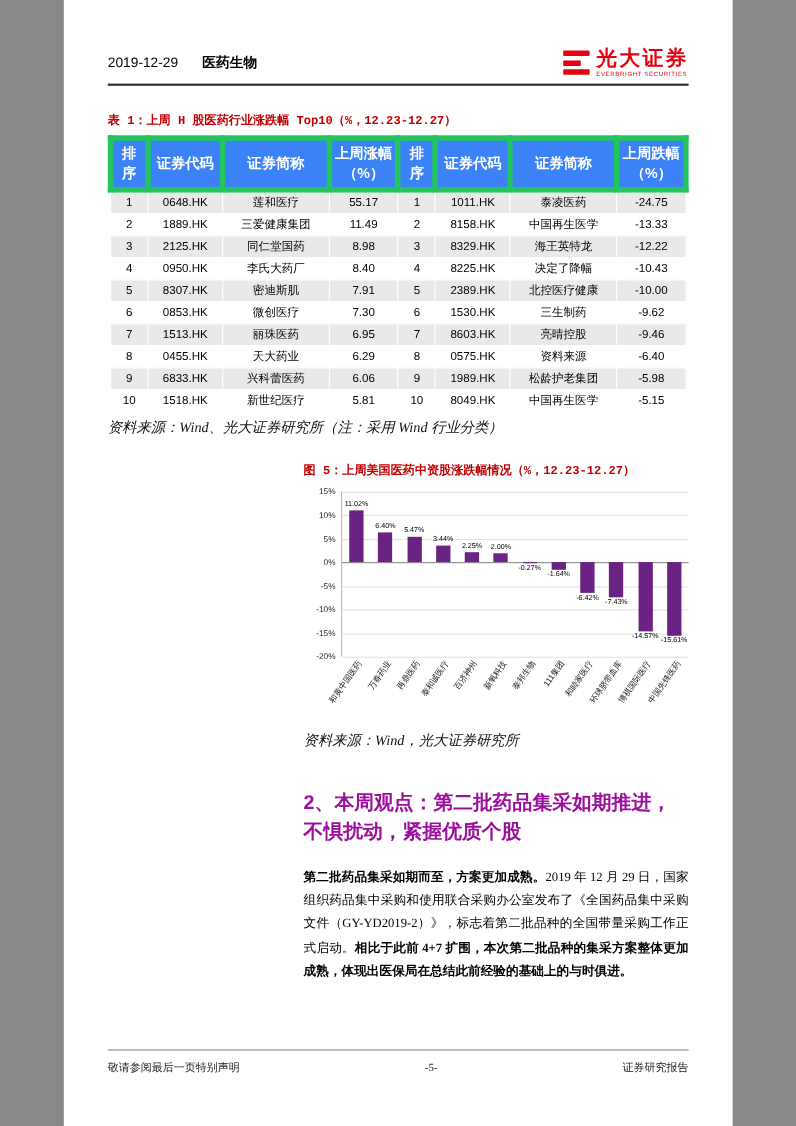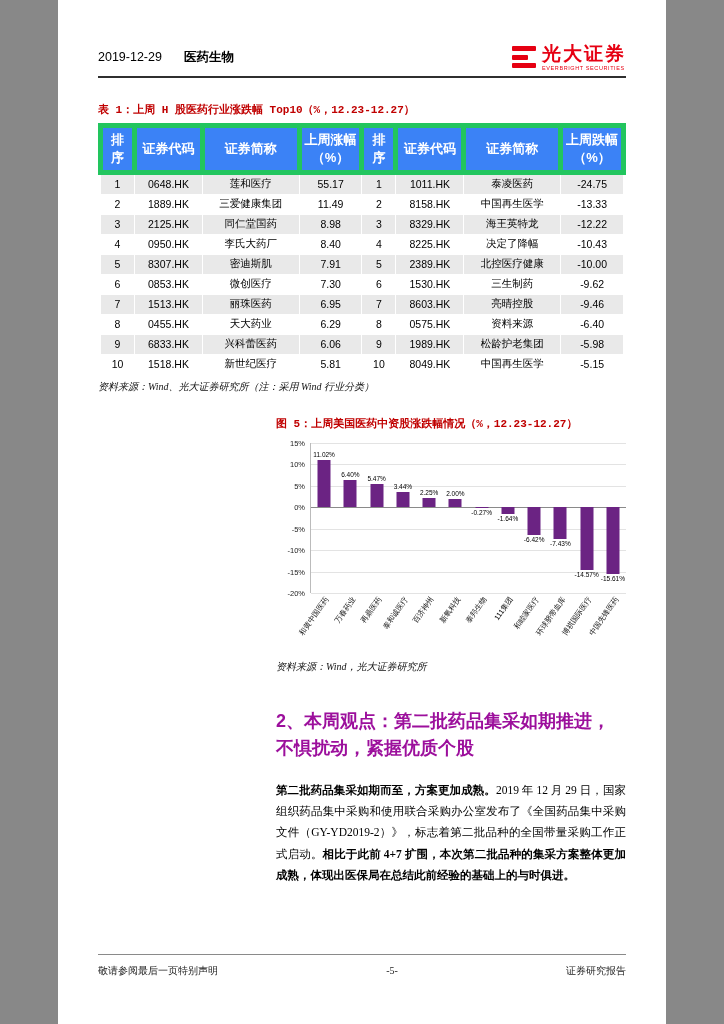--- a/index.html
+++ b/index.html
@@ -19,21 +19,21 @@
   .logo-mark { width:24px; height:22px; display:flex; flex-direction:column; justify-content:space-between; }
   .logo-mark i { display:block; height:5px; background:#e60012; border-radius:1px; }
   .logo-mark i:nth-child(2) { width:66%; }
   .logo-text { display:flex; flex-direction:column; line-height:1.1; }
   .logo-cn { color:#e60012; font-weight:bold; font-size:19px; letter-spacing:2px; font-family:"Liberation Serif", serif; }
   .logo-en { color:#e60012; font-size:5.5px; letter-spacing:0.6px; }
   .rule { margin:5px 40px 0; border-top:2px solid #2f2f2f; }
 
   
   .caption { font-size:11px; font-weight:bold; color:#c00000; margin-bottom:6px; font-family:Liberation Mono, monospace; }
-  .source { font-size:10px; font-style:italic; color:#111; margin-top:5px; font-family:"Liberation Serif", serif; }
+  .source { font-size:13px; font-style:italic; color:#111; margin-top:5px; font-family:"Liberation Serif", serif; }
 
   
   .table-section { margin:24px 40px 0; }
   table { width:100%; border-collapse:collapse; font-size:10.5px; table-layout:fixed; }
   th {
     background:#3b82f6; color:#fff; font-weight:bold; font-size:13px;
     padding:3px 2px; border:5px solid #22c55e; text-align:center;
   }
   td { text-align:center; padding:2.5px 2px; border:1px solid #fff; }
   tbody tr:nth-child(odd) td { background:#e9e9e9; }

